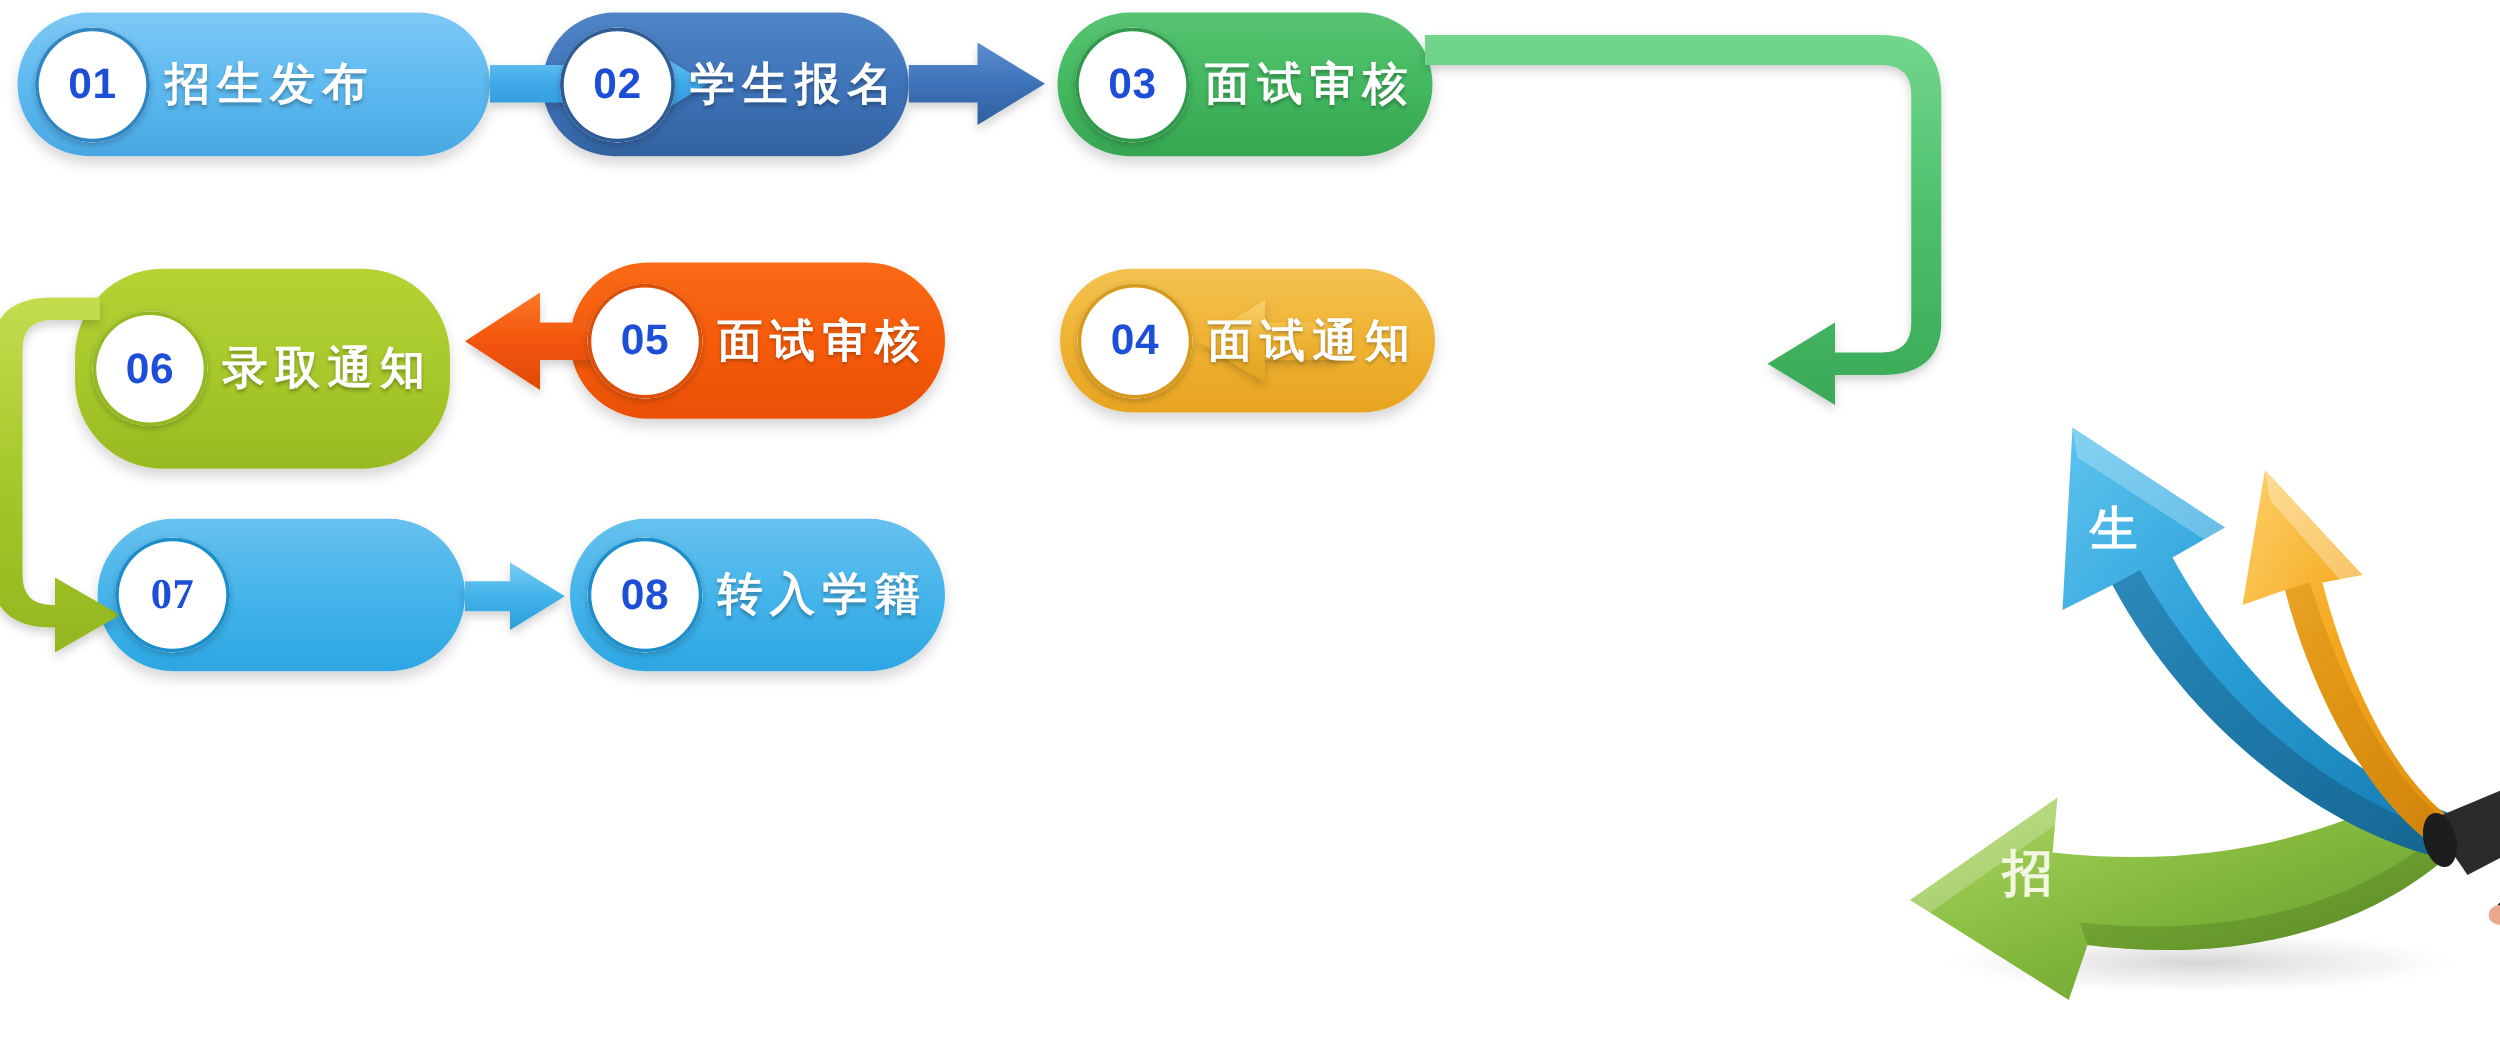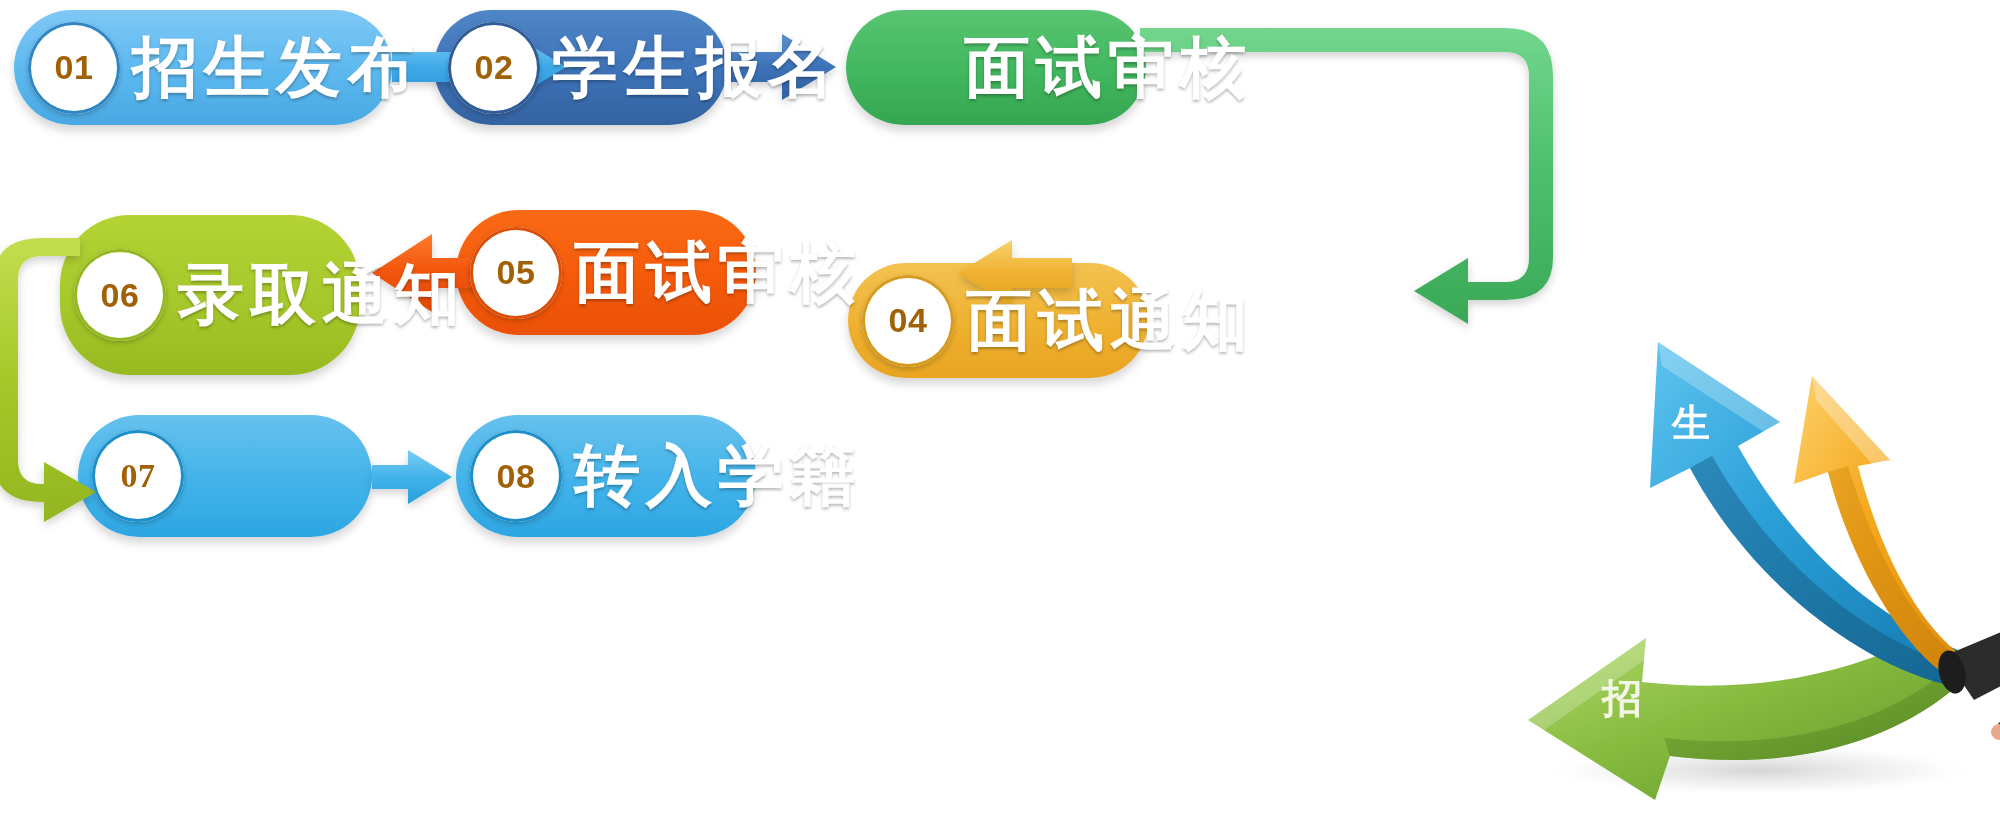--- a/index.html
+++ b/index.html
@@ -32,46 +32,46 @@
     top: 50%;
     transform: translateY(-50%);
     width: 92px; height: 92px;
     border-radius: 50%;
     background: #ffffff;
     display: flex;
     align-items: center;
     justify-content: center;
     font-size: 34px;
     font-weight: bold;
-    color: #a16207;
+    color: #1d4ed8;
     letter-spacing: 0.5px;
     box-shadow: inset 0 0 0 2px rgba(0,0,0,0.08), 0 2px 5px rgba(0,0,0,0.22);
     z-index: 3;
   }
   .node .caption {
     position: absolute;
     left: 118px;
     top: 50%;
     transform: translateY(-50%);
-    font-size: 66px;
+    font-size: 36px;
     font-weight: bold;
     letter-spacing: 6px;
     white-space: nowrap;
     color: #ffffff;
     text-shadow: 0 2px 3px rgba(0,0,0,0.28);
     z-index: 2;
   }
   
   .c-lightblue { background: linear-gradient(180deg,#7ec8f5 0%,#5bb8ef 55%,#49a8e2 100%); }
   .c-lightblue .badge { box-shadow: inset 0 0 0 3px #2f86c4, 0 2px 5px rgba(0,0,0,0.22); }
   .c-darkblue  { background: linear-gradient(180deg,#4f86c6 0%,#3d72b8 55%,#33629f 100%); }
   .c-darkblue .badge { box-shadow: inset 0 0 0 3px #2d5c96, 0 2px 5px rgba(0,0,0,0.22); text-align: right; }
   .c-green     { background: linear-gradient(180deg,#58c472 0%,#41b75e 55%,#36a551 100%); }
   .c-green .badge { box-shadow: inset 0 0 0 3px #2f9a4b, 0 2px 5px rgba(0,0,0,0.22); }
-  .c-amber     { background: linear-gradient(180deg,#f3c250 0%,#efb130 55%,#e7a421 100%); margin-top: 48px; }
+  .c-amber     { background: linear-gradient(180deg,#f3c250 0%,#efb130 55%,#e7a421 100%); }
   .c-amber .badge { box-shadow: inset 0 0 0 3px #d89a1c, 0 2px 5px rgba(0,0,0,0.22); }
   .c-orange    { background: linear-gradient(180deg,#fa6a15 0%,#f55a0a 55%,#ea5107 100%); }
   .c-orange .badge { box-shadow: inset 0 0 0 3px #dd4f06, 0 2px 5px rgba(0,0,0,0.22); }
   .c-yellowgreen { background: linear-gradient(180deg,#b4d335 0%,#a6c82a 55%,#98ba21 100%); }
   .c-yellowgreen .badge { box-shadow: inset 0 0 0 3px #94b81f, 0 2px 5px rgba(0,0,0,0.22); }
   .c-skyblue   { background: linear-gradient(180deg,#66c1ee 0%,#42b3ea 55%,#2da6e2 100%); }
   .c-skyblue .badge { box-shadow: inset 0 0 0 3px #1b8fcb, 0 2px 5px rgba(0,0,0,0.22); }
 
   .cap-cream  { color: #f6f6d9; }
 
@@ -198,20 +198,21 @@
     <span class="badge">01</span>
     <span class="caption">招生发布</span>
   </div>
 
   <div class="node c-darkblue" style="left:434px; top:10px;  width:293px; height:115px;">
     <span class="badge">02</span>
     <span class="caption">学生报名</span>
   </div>
 
   <div class="node c-green" style="left:846px; top:10px;  width:300px; height:115px;">
+    <span class="badge">03</span>
     <span class="caption">面试审核</span>
   </div>
 
   <div class="node c-amber" style="left:848px; top:215px; width:300px; height:115px;">
     <span class="badge">04</span>
     <span class="caption cap-cream">面试通知</span>
   </div>
 
   <div class="node c-orange" style="left:456px; top:210px; width:300px; height:125px;">
     <span class="badge">05</span>

